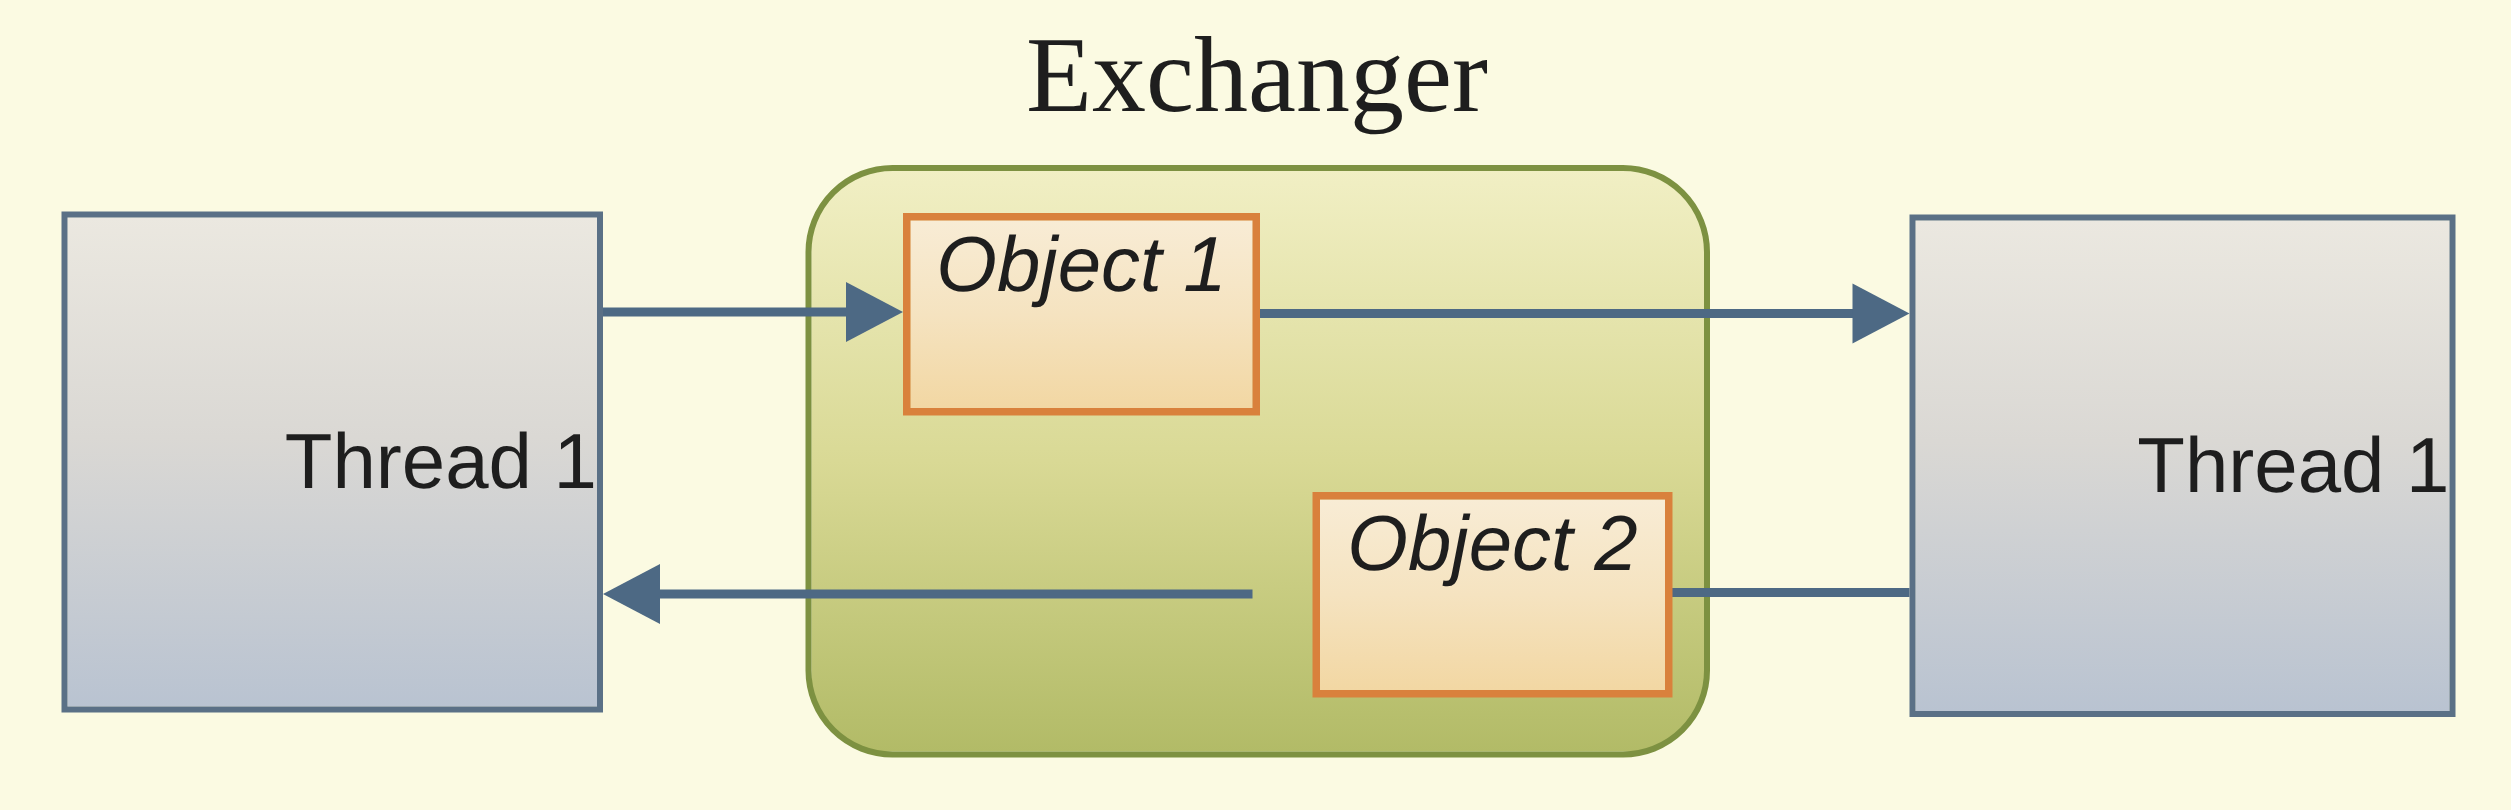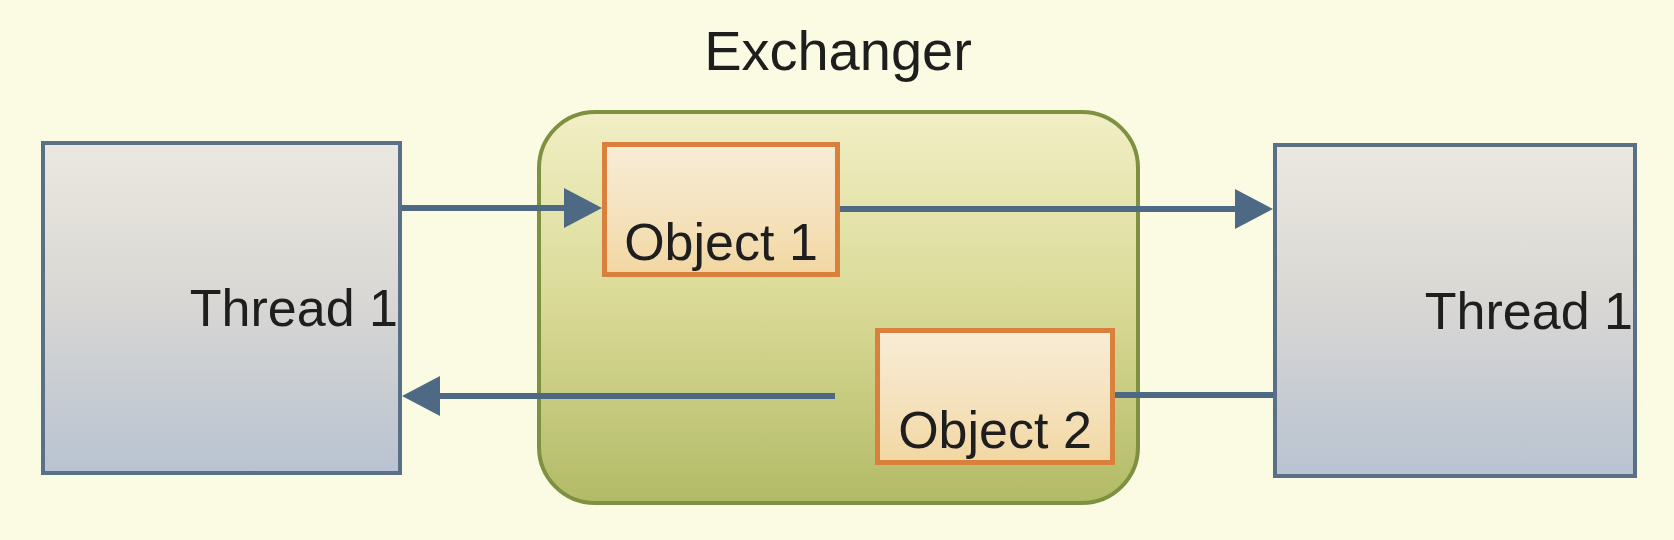--- a/index.html
+++ b/index.html
@@ -15,22 +15,23 @@
   }
   .node-label{
     color:var(--text,#1e1e1e);
     font-size:52px;
     white-space:nowrap;
   }
   .diagram-title{
     position:absolute;
     left:638px;top:14px;width:400px;height:72px;
     display:flex;align-items:center;justify-content:center;
-    font-size:56px;
+    font-size:72px;
     color:var(--text,#1e1e1e);
+    font-family:Liberation Serif, serif;
   }
   .thread-box{
     position:absolute;
     box-sizing:border-box;
     border:4px solid var(--thread-border,#5a7086);
     background:linear-gradient(180deg,
       var(--thread-fill-top,#ebe8e0) 0%,
       #dad8d4 45%,
       var(--thread-fill-bottom,#b9c3d1) 100%);
     display:flex;align-items:center;justify-content:flex-end;
@@ -50,22 +51,23 @@
     z-index:1;
   }
   .object-box{
     position:absolute;
     box-sizing:border-box;
     border:5px solid var(--object-border,#d9813c);
     background:linear-gradient(180deg,
       var(--object-fill-top,#f8ecd5) 0%,
       #f5e3c0 50%,
       var(--object-fill-bottom,#f2d7a3) 100%);
-    display:flex;align-items:flex-end;justify-content:center;
+    display:flex;align-items:flex-start;justify-content:center;
     z-index:3;
+    font-style:italic;
   }
   .object-1{left:602px;top:142px;width:238px;height:135px;}
   .object-2{left:875px;top:328px;width:240px;height:137px;}
   .arrow-line{
     position:absolute;height:6px;
     background:var(--arrow,#4d6984);
     z-index:2;
   }
   .arrow-head{
     position:absolute;width:0;height:0;

